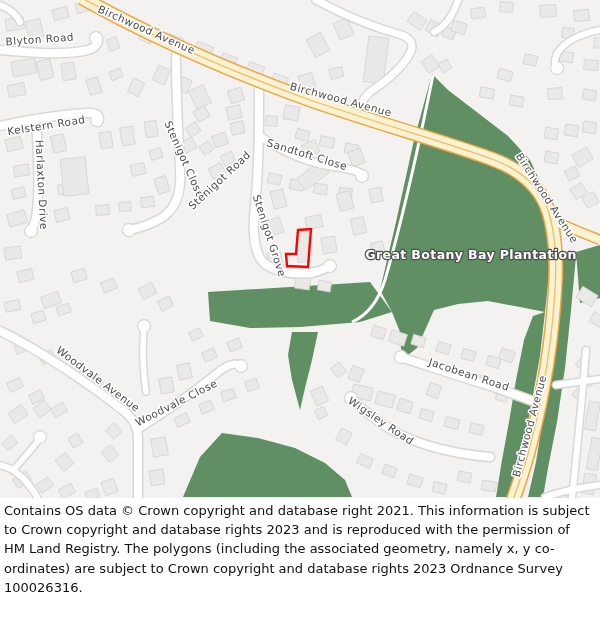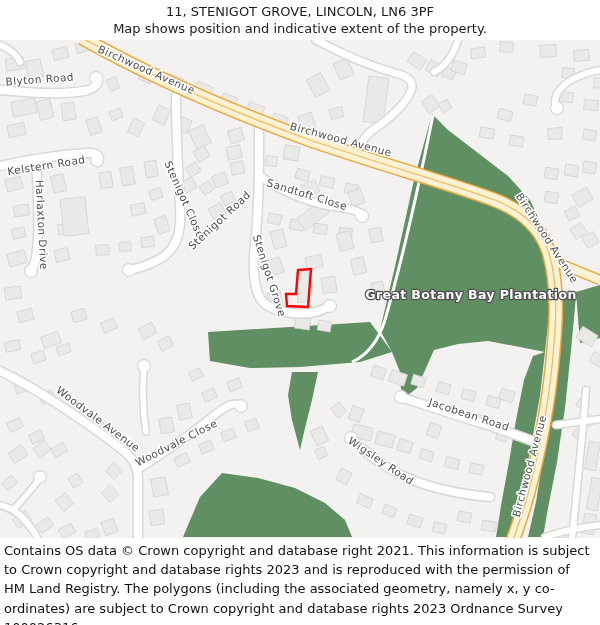--- a/index.html
+++ b/index.html
@@ -25,24 +25,20 @@
     font-family:"DejaVu Sans","Liberation Sans",sans-serif;
     font-size:12.5px;font-weight:bold;letter-spacing:.4px;
     paint-order:stroke;stroke:#4f4f4f;stroke-width:2.4px;stroke-linejoin:round;
     fill:#ffffff;text-anchor:middle;
   }
 </style>
 </head>
 <body>
 
 <div class="page">
-  <header>
-    <div class="title-line">11, STENIGOT GROVE, LINCOLN, LN6 3PF</div>
-    <div class="subtitle-line">Map shows position and indicative extent of the property.</div>
-  </header>
   <div class="map-wrap">
     <svg id="mapsvg" width="600" height="498" viewBox="0 40 600 498" xmlns="http://www.w3.org/2000/svg">
         <rect x="0" y="40" width="600" height="498" fill="#f3f2f0"></rect>
         <polygon points="432,114 448,130 478,153 508,176 530,200 543,228 549,262 550,305 545,352 520,347 488,341 458,344 434,350 426,368 417,388 408,395 401,389 400,372 392,352 380,330 396,262 414,180" fill="#5f8f62"></polygon>
         <polygon points="545,352 540,396 531,446 521,496 513,537 496,537 502,500 509,462 516,420 524,380 533,356" fill="#5f8f62"></polygon>
         <polygon points="208,332 370,322 392,352 360,362 300,367 250,368 210,361" fill="#5f8f62"></polygon>
         <polygon points="292,372 318,372 312,400 305,428 300,450 292,420 288,395" fill="#5f8f62"></polygon>
         <polygon points="183,537 200,497 222,473 258,478 295,488 325,503 345,520 352,537" fill="#5f8f62"></polygon>
         <polygon points="558,290 576,296 571,350 565,408 557,462 548,508 543,537 528,537 536,502 544,452 550,398 553,342" fill="#5f8f62"></polygon>
         <polygon points="576,292 600,285 600,338 580,343" fill="#5f8f62"></polygon>

